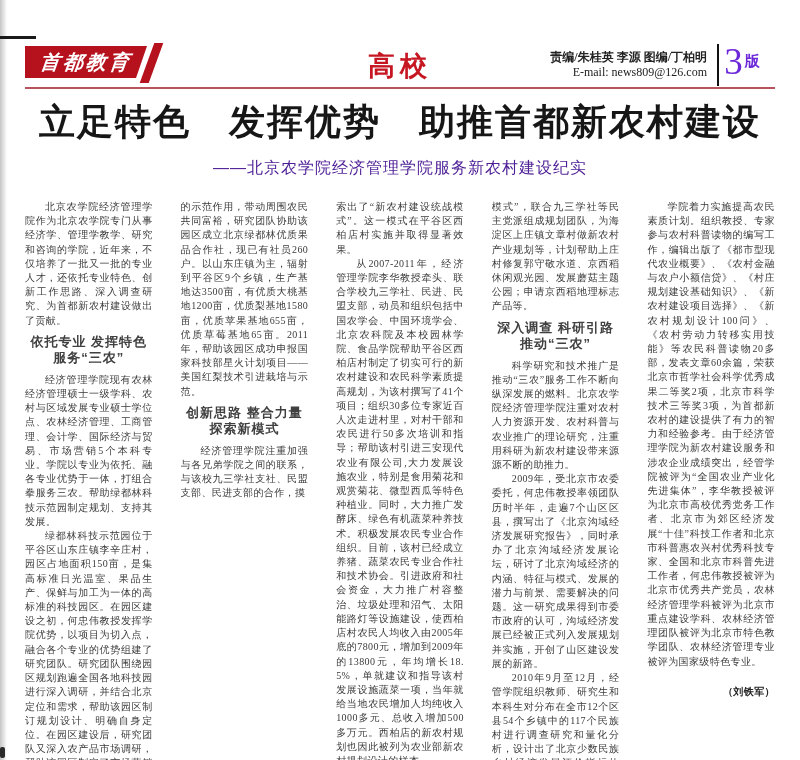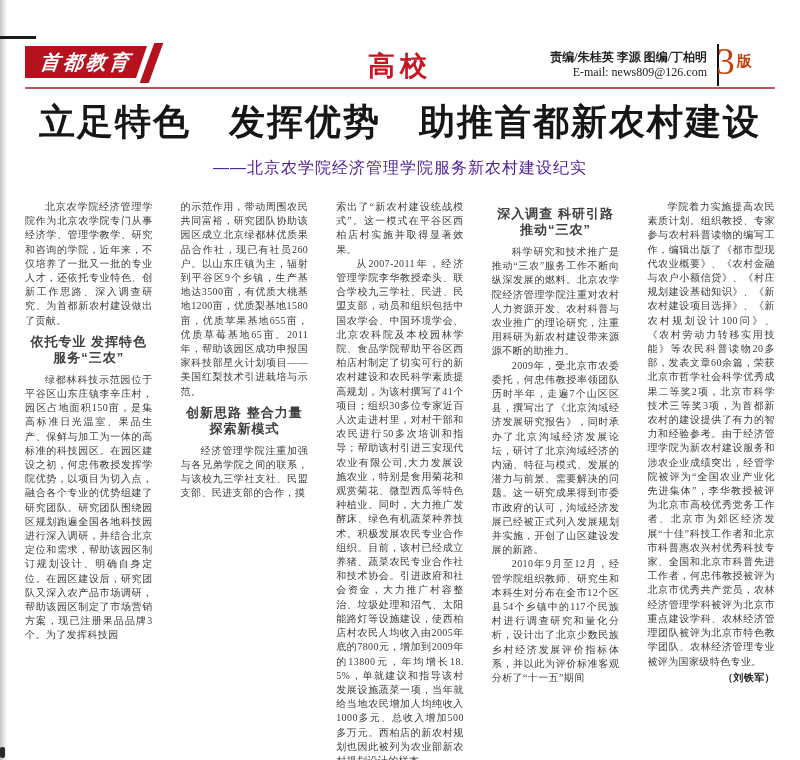--- a/index.html
+++ b/index.html
@@ -20,21 +20,21 @@
   .logo-text{color:#fff;font-weight:bold;font-style:italic;font-size:20px;letter-spacing:3px;
     font-family:"Liberation Serif","DejaVu Serif",serif;transform:skewX(-6deg);}
   .logo-slash{position:absolute;left:122px;top:-2px;width:9px;height:40px;background:#b5121e;
     transform:skewX(-20deg);}
   .section-title{position:absolute;left:50%;top:4px;transform:translateX(-50%);
     color:#c51622;font-weight:bold;font-size:27px;letter-spacing:5px;
     font-family:"Liberation Sans","DejaVu Sans",sans-serif;}
   .editors{position:absolute;right:68px;top:6px;text-align:right;font-size:12px;line-height:15px;color:#222;}
   .editors .l1{font-weight:bold;}
   .pagenum-divider{position:absolute;right:56px;top:0;width:0;height:42px;border-left:2px solid #111;}
-  .pagenum{position:absolute;right:16px;top:-2px;width:50px;text-align:center;color:#c2410c;}
+  .pagenum{position:absolute;right:8px;top:-2px;width:50px;text-align:center;color:#6d28d9;}
   .pagenum .num{font-size:37px;line-height:40px;font-family:"Liberation Serif",serif;}
   .pagenum .ban{font-size:15px;font-weight:bold;vertical-align:8px;margin-left:2px;
     font-family:"Liberation Sans",sans-serif;}
   .header-rule{position:absolute;left:25px;top:87px;width:750px;height:2px;background:#b8545b;}
 
   
   .headline{position:absolute;left:0;top:98px;width:100%;text-align:center;
     font-size:36px;font-weight:bold;color:#161616;letter-spacing:2px;
     font-family:"Liberation Serif","DejaVu Serif",serif;}
   .subheadline{position:absolute;left:0;top:158px;width:100%;text-align:center;
@@ -43,21 +43,21 @@
 
   
   .body-cols{position:absolute;left:25px;top:200px;width:750px;height:560px;
     display:flex;gap:28px;}
   .col{width:142px;height:560px;overflow:hidden;text-align:justify;
     font-size:10px;line-height:14.2px;letter-spacing:.4px;color:#3a3a3a;word-break:break-all;}
   .para{margin:0;text-indent:2em;}
   .para.noindent{text-indent:0;}
   .sec-head{color:#404040;text-align:center;font-weight:bold;font-size:13px;line-height:16px;
     margin:6px 0 7px;font-family:"Liberation Sans","DejaVu Sans",sans-serif;letter-spacing:1px;}
-  .byline{margin:2px 0 0;text-align:right;font-weight:bold;color:#222;text-indent:0;}
+  .byline{margin:16px 0 0;text-align:right;font-weight:bold;color:#222;text-indent:0;}
 </style>
 </head>
 <body>
 
 <div class="page">
   <div class="edge-shadow"></div>
   <div class="top-mark"></div>
   <div class="corner-mark"></div>
 
   <div class="masthead">
@@ -86,39 +86,41 @@
   <div class="subheadline">——北京农学院经济管理学院服务新农村建设纪实</div>
 
   <div class="body-cols">
 
     <div class="col">
       <p class="para">北京农学院经济管理学院作为北京农学院专门从事经济学、管理学教学、研究和咨询的学院，近年来，不仅培养了一批又一批的专业人才，还依托专业特色、创新工作思路、深入调查研究、为首都新农村建设做出了贡献。</p>
       <div class="sec-head">
         <span>依托专业 发挥特色</span><br>
         <span>服务“三农”</span>
       </div>
+      <p class="para">经济管理学院现有农林经济管理硕士一级学科、农村与区域发展专业硕士学位点、农林经济管理、工商管理、会计学、国际经济与贸易、市场营销5个本科专业。学院以专业为依托、融各专业优势于一体，打组合拳服务三农。帮助绿都林科技示范园制定规划、支持其发展。</p>
       <p class="para">绿都林科技示范园位于平谷区山东庄镇李辛庄村，园区占地面积150亩，是集高标准日光温室、果品生产、保鲜与加工为一体的高标准的科技园区。在园区建设之初，何忠伟教授发挥学院优势，以项目为切入点，融合各个专业的优势组建了研究团队。研究团队围绕园区规划跑遍全国各地科技园进行深入调研，并结合北京定位和需求，帮助该园区制订规划设计、明确自身定位。在园区建设后，研究团队又深入农产品市场调研，帮助该园区制定了市场营销方案，现已注册果品品牌3个。为了发挥科技园</p>
     </div>
 
     <div class="col">
       <p class="para noindent">的示范作用，带动周围农民共同富裕，研究团队协助该园区成立北京绿都林优质果品合作社，现已有社员260户。以山东庄镇为主，辐射到平谷区9个乡镇，生产基地达3500亩，有优质大桃基地1200亩，优质梨基地1580亩，优质苹果基地655亩，优质草莓基地65亩。2011年，帮助该园区成功申报国家科技部星火计划项目——美国红梨技术引进栽培与示范。</p>
       <div class="sec-head">
         <span>创新思路 整合力量</span><br>
         <span>探索新模式</span>
       </div>
       <p class="para">经济管理学院注重加强与各兄弟学院之间的联系，与该校九三学社支社、民盟支部、民进支部的合作，摸</p>
     </div>
 
     <div class="col">
       <p class="para noindent">索出了“新农村建设统战模式”。这一模式在平谷区西柏店村实施并取得显著效果。</p>
       <p class="para">从2007-2011年，经济管理学院李华教授牵头、联合学校九三学社、民进、民盟支部，动员和组织包括中国农学会、中国环境学会、北京农科院及本校园林学院、食品学院帮助平谷区西柏店村制定了切实可行的新农村建设和农民科学素质提高规划，为该村撰写了41个项目；组织30多位专家近百人次走进村里，对村干部和农民进行50多次培训和指导；帮助该村引进三安现代农业有限公司,大力发展设施农业，特别是食用菊花和观赏菊花、微型西瓜等特色种植业。同时，大力推广发酵床、绿色有机蔬菜种养技术。积极发展农民专业合作组织。目前，该村已经成立养猪、蔬菜农民专业合作社和技术协会。引进政府和社会资金，大力推广村容整治、垃圾处理和沼气、太阳能路灯等设施建设，使西柏店村农民人均收入由2005年底的7800元，增加到2009年的13800元，年均增长18.5%，单就建议和指导该村发展设施蔬菜一项，当年就给当地农民增加人均纯收入1000多元、总收入增加500多万元。西柏店的新农村规划也因此被列为农业部新农村规划设计的样本。</p>
       <p class="para">进入2011年，李华教授又继续发挥“新农村建设统战</p>
     </div>
 
     <div class="col">
+      <p class="para noindent">模式”，联合九三学社等民主党派组成规划团队，为海淀区上庄镇文章村做新农村产业规划等，计划帮助上庄村修复郭守敬水道、京西稻休闲观光园、发展蘑菇主题公园；申请京西稻地理标志产品等。</p>
       <div class="sec-head">
         <span>深入调查 科研引路</span><br>
         <span>推动“三农”</span>
       </div>
       <p class="para">科学研究和技术推广是推动“三农”服务工作不断向纵深发展的燃料。北京农学院经济管理学院注重对农村人力资源开发、农村科普与农业推广的理论研究，注重用科研为新农村建设带来源源不断的助推力。</p>
       <p class="para">2009年，受北京市农委委托，何忠伟教授率领团队历时半年，走遍7个山区区县，撰写出了《北京沟域经济发展研究报告》，同时承办了北京沟域经济发展论坛，研讨了北京沟域经济的内涵、特征与模式、发展的潜力与前景、需要解决的问题。这一研究成果得到市委市政府的认可，沟域经济发展已经被正式列入发展规划并实施，开创了山区建设发展的新路。</p>
       <p class="para">2010年9月至12月，经管学院组织教师、研究生和本科生对分布在全市12个区县54个乡镇中的117个民族村进行调查研究和量化分析，设计出了北京少数民族乡村经济发展评价指标体系，并以此为评价标准客观分析了“十一五”期间</p>
     </div>
 
     <div class="col">

